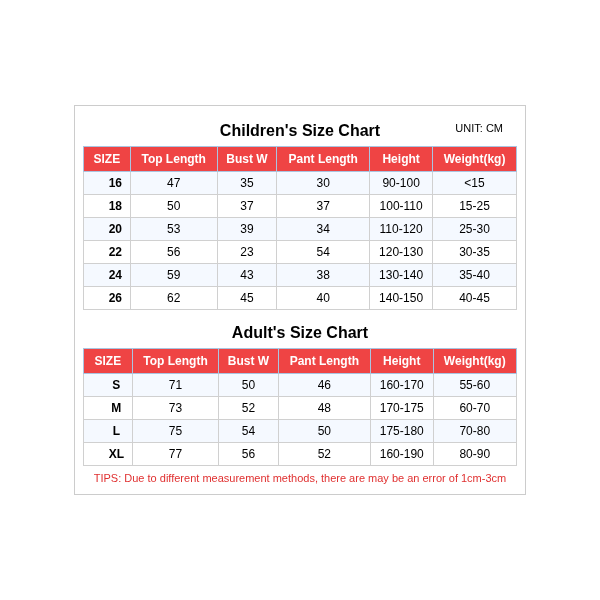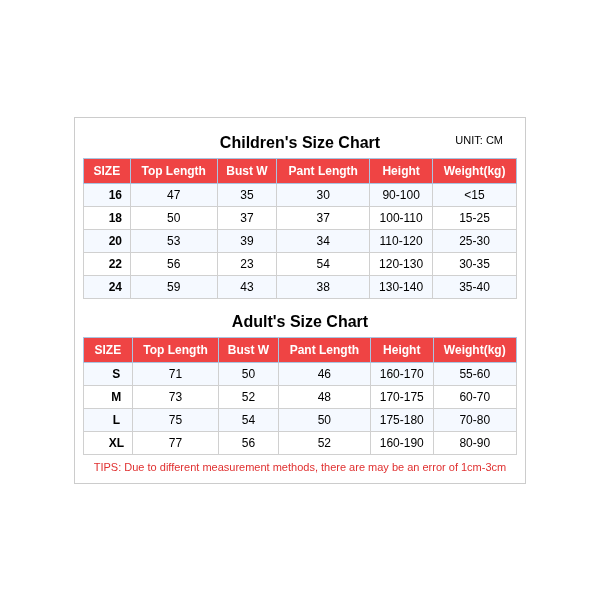--- a/index.html
+++ b/index.html
@@ -127,20 +127,28 @@
           <td>30-35</td>
         </tr>
         <tr>
           <td>24</td>
           <td>59</td>
           <td>43</td>
           <td>38</td>
           <td>130-140</td>
           <td>35-40</td>
         </tr>
+        <tr>
+          <td>26</td>
+          <td>62</td>
+          <td>45</td>
+          <td>40</td>
+          <td>140-150</td>
+          <td>40-45</td>
+        </tr>
       </tbody>
   </table>
 
   <div class="section-gap"></div>
 
   <div class="section-title">
     <span>Adult's Size Chart</span>
   </div>
 
   <table>

